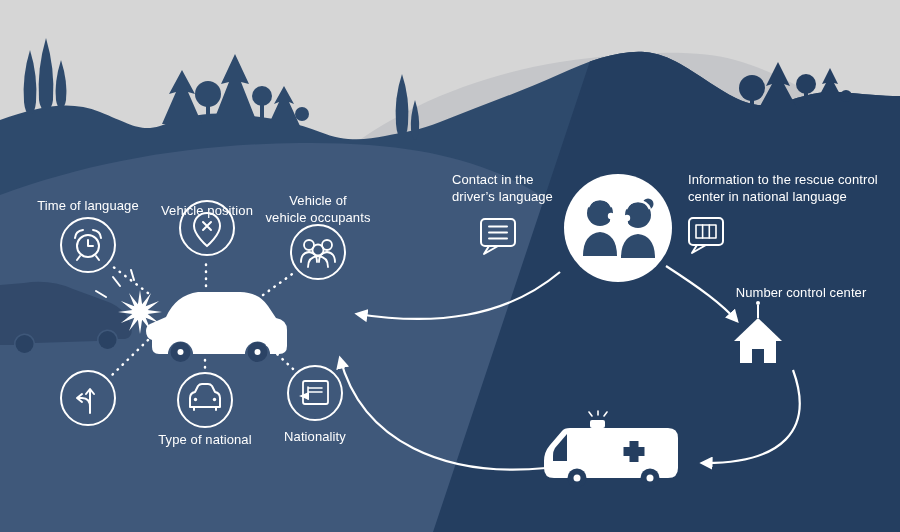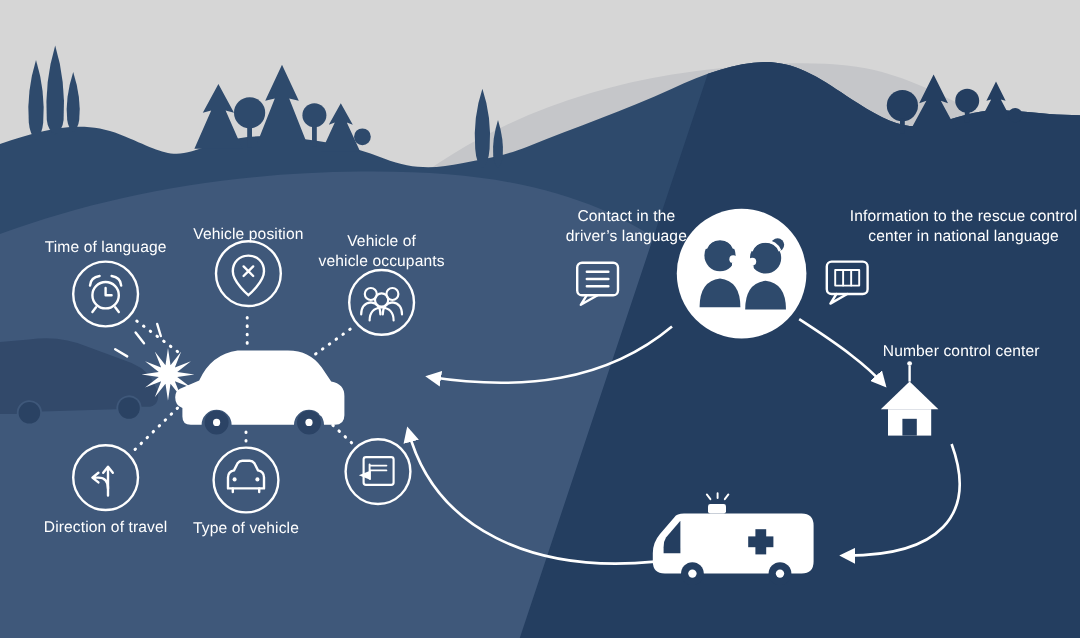--- a/index.html
+++ b/index.html
@@ -3,21 +3,21 @@
 <meta charset="utf-8">
 <style>
   html,body{margin:0;padding:0;background:#888;}
   .stage{
     position:relative;width:900px;height:532px;overflow:hidden;
     font-family:"Liberation Sans",sans-serif;background:#d6d6d6;
   }
   .stage svg{position:absolute;left:0;top:0;display:block;}
   .label{
     position:absolute;color:#ffffff;font-size:13px;line-height:1.32;
-    white-space:pre-line;letter-spacing:.1px;text-align:center;
+    white-space:pre-line;letter-spacing:.1px;
   }
   .center{text-align:center;}
 </style>
 </head>
 <body>
 
 <div class="stage">
 
 <svg width="900" height="532" viewBox="0 0 900 532">
   <defs>
@@ -186,29 +186,29 @@
   <g stroke="#ffffff" stroke-width="2.2" fill="none">
     <path d="M 560 272 C 505 318 435 326 357 314" marker-end="url(#arrow)"></path>
     <path d="M 666 266 C 700 288 722 304 737 321" marker-end="url(#arrow)"></path>
     <path d="M 793 370 C 815 430 782 464 702 463" marker-end="url(#arrow)"></path>
     <path d="M 546 468 C 445 478 362 442 340 358" marker-end="url(#arrow)"></path>
   </g>
 </svg>
 
 <div class="label center" style="left:8px;top:197px;width:160px">Time of language</div>
 
-<div class="label center" style="left:127px;top:186px;width:160px">Vehicle position</div>
+<div class="label center" style="left:127px;top:202px;width:160px">Vehicle position</div>
 
 <div class="label center" style="left:238px;top:192px;width:160px">Vehicle of
 vehicle occupants</div>
 
-<div class="label center" style="left:8px;top:430px;width:160px">Direction of travel</div>
-
-<div class="label center" style="left:125px;top:431px;width:160px">Type of vehicle</div>
-
+
+<div class="label center" style="left:125px;top:431px;width:160px">Type of national</div>
+
+<div class="label center" style="left:235px;top:428px;width:160px">Nationality</div>
 
 <div class="label" style="left:452px;top:171px;width:140px">Contact in the
 driver’s language</div>
 
 <div class="label" style="left:688px;top:171px;width:230px">Information to the rescue control
 center in national language</div>
 
 <div class="label center" style="left:706px;top:284px;width:190px">Number control center</div>
 
 </div>

